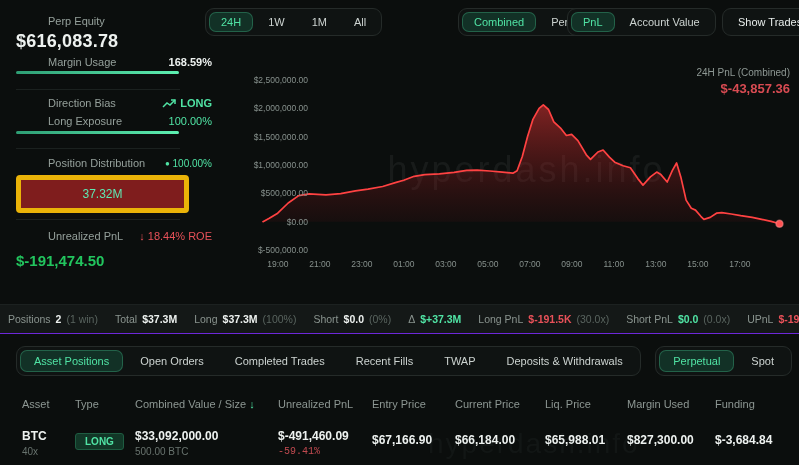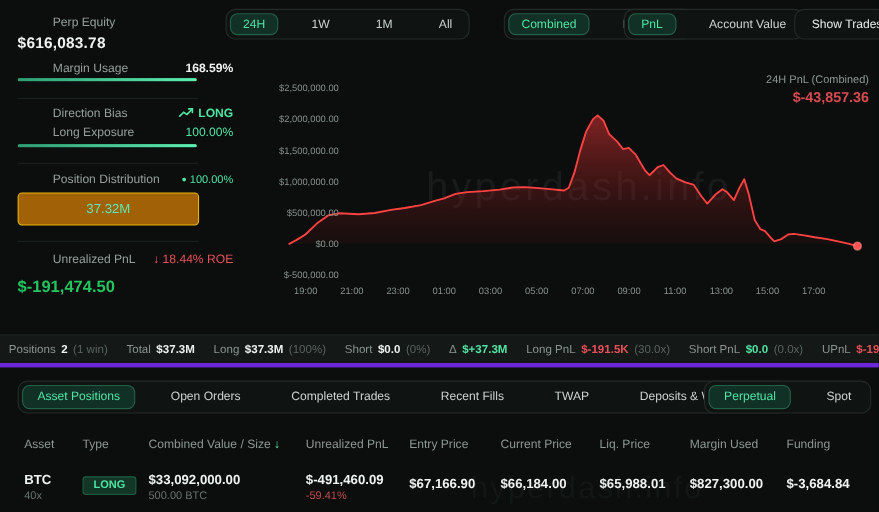--- a/index.html
+++ b/index.html
@@ -5,47 +5,47 @@
   html,body{margin:0;padding:0;background:#0b0e0d;}
   .app{position:relative;width:799px;height:465px;background:#0b0e0d;overflow:hidden;
        font-family:"Liberation Sans",sans-serif;color:#eef2f0;}
   .lbl{color:#95a09b;font-size:11px;}
   .green{color:#50e3a4;}
   .red{color:#e85159;}
   .bold{font-weight:bold;}
 
   
   .side-row{position:absolute;left:16px;width:164px;display:flex;justify-content:space-between;align-items:center;margin-left:32px;}
-  .equity-value{position:absolute;left:16px;top:31px;font-size:14px;font-weight:bold;letter-spacing:.2px;}
+  .equity-value{position:absolute;left:16px;top:31px;font-size:18px;font-weight:bold;letter-spacing:.2px;}
   .pbar{position:absolute;left:16px;width:163px;height:3px;border-radius:2px;background:#232927;overflow:hidden;}
   .pbar .fill{display:block;height:100%;width:100%;background:linear-gradient(90deg,#2e9e74,#5df0b1);}
   .divider{position:absolute;left:16px;width:164px;height:1px;background:#1b211f;}
-  .dist-box{position:absolute;left:16px;top:175px;width:163px;height:28px;background:#a16207;
-            border:1px solid #eab308;border-radius:4px;display:flex;align-items:center;justify-content:center;
+  .dist-box{position:absolute;left:16px;top:175px;width:163px;height:28px;background:#7f1d1d;
+            border:5px solid #eab308;border-radius:4px;display:flex;align-items:center;justify-content:center;
             font-size:12px;color:#5ee8b2;}
   .upnl-value{position:absolute;left:16px;top:252px;font-size:15px;font-weight:bold;color:#22c55e;}
 
   
   .pill-group{position:absolute;display:inline-flex;align-items:center;background:#0f1312;
-              border:1px solid #252b29;border-radius:9px;padding:3px;gap:18px;}
+              border:1px solid #252b29;border-radius:9px;padding:3px;gap:3px;}
   .pill{border:1px solid transparent;background:transparent;color:#ccd3d0;font-family:"Liberation Sans",sans-serif;
         font-size:11px;padding:3px 11px;border-radius:7px;cursor:pointer;white-space:nowrap;}
   .pill.active{background:#123126;color:#50e3a4;border-color:rgba(80,227,164,.28);}
   .pnl-head{position:absolute;right:9px;top:46px;text-align:right;}
   .pnl-head .t{font-size:10px;color:#8e9894;margin-top:21px;}
   .pnl-head .v{font-size:13px;font-weight:bold;color:#d84b52;margin-top:3px;}
 
   
   #chart-svg{position:absolute;left:245px;top:70px;}
   .wm-bottom{position:absolute;left:428px;top:428px;font-size:28px;letter-spacing:2px;
              color:rgba(150,162,156,0.055);pointer-events:none;}
 
   
   .summary-bar{position:absolute;top:304px;left:0;width:799px;height:30px;background:#141817;
-               border-top:1px solid #1c2120;border-bottom:4px solid #6d28d9;display:flex;align-items:center;
+               border-top:1px solid #1c2120;border-bottom:1px solid #6d28d9;display:flex;align-items:center;
                padding:0 8px;gap:17px;font-size:10.5px;white-space:nowrap;box-sizing:border-box;}
   .si-label{color:#8a948f;margin-right:5px;}
   .si-val{font-weight:bold;color:#edf1ef;}
   .si-val.green{color:#50e3a4;}
   .si-val.red{color:#e85159;}
   .si-extra{color:#59645f;margin-left:5px;}
 
   
   .tab-group{left:16px;top:346px;}
   .market-group{right:7px;top:346px;}
@@ -247,21 +247,21 @@
     </div>
     <div>
       <span class="badge-long">LONG</span>
     </div>
     <div class="two">
       <div class="c-main">$33,092,000.00</div>
       <div class="c-sub">500.00 BTC</div>
     </div>
     <div class="two">
       <div class="c-main red">$-491,460.09</div>
-      <div class="c-sub red" style="color:#c14a50;">-59.41%</div>
+      <div class="c-sub red" style="color:#c14a50;font-family:Liberation Mono, monospace;">-59.41%</div>
     </div>
     <div class="single c-main">$67,166.90</div>
     <div class="single c-main">$66,184.00</div>
     <div class="single c-main">$65,988.01</div>
     <div class="single c-main">$827,300.00</div>
     <div class="single c-main red">$-3,684.84</div>
   </div>
 
   <div class="wm-bottom">hyperdash.info</div>
 </div>

